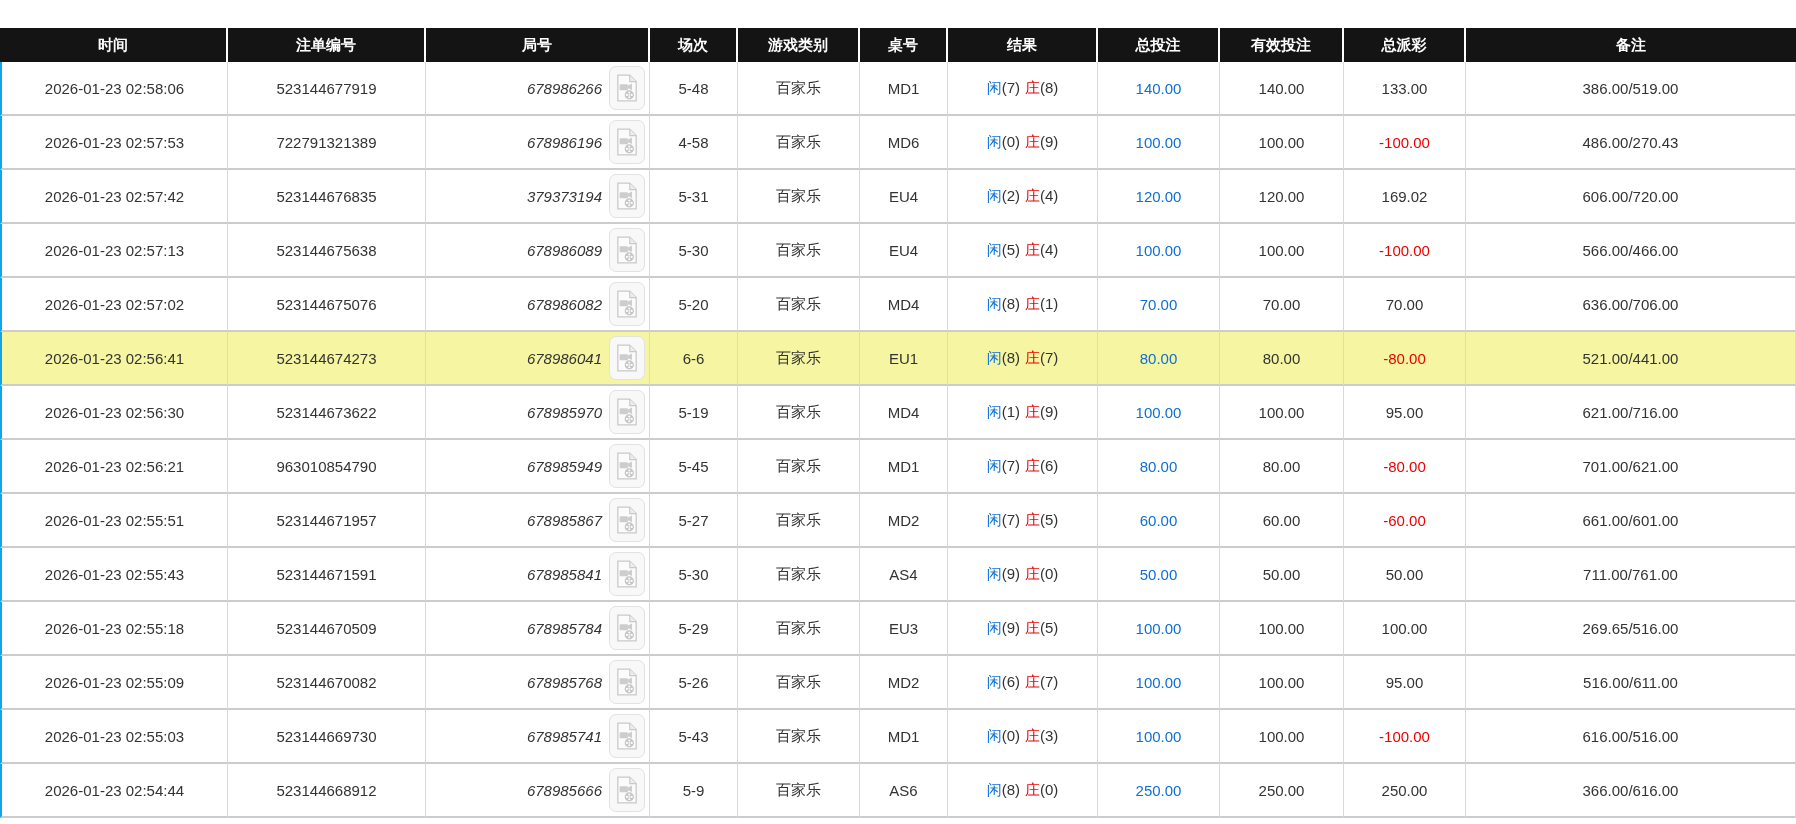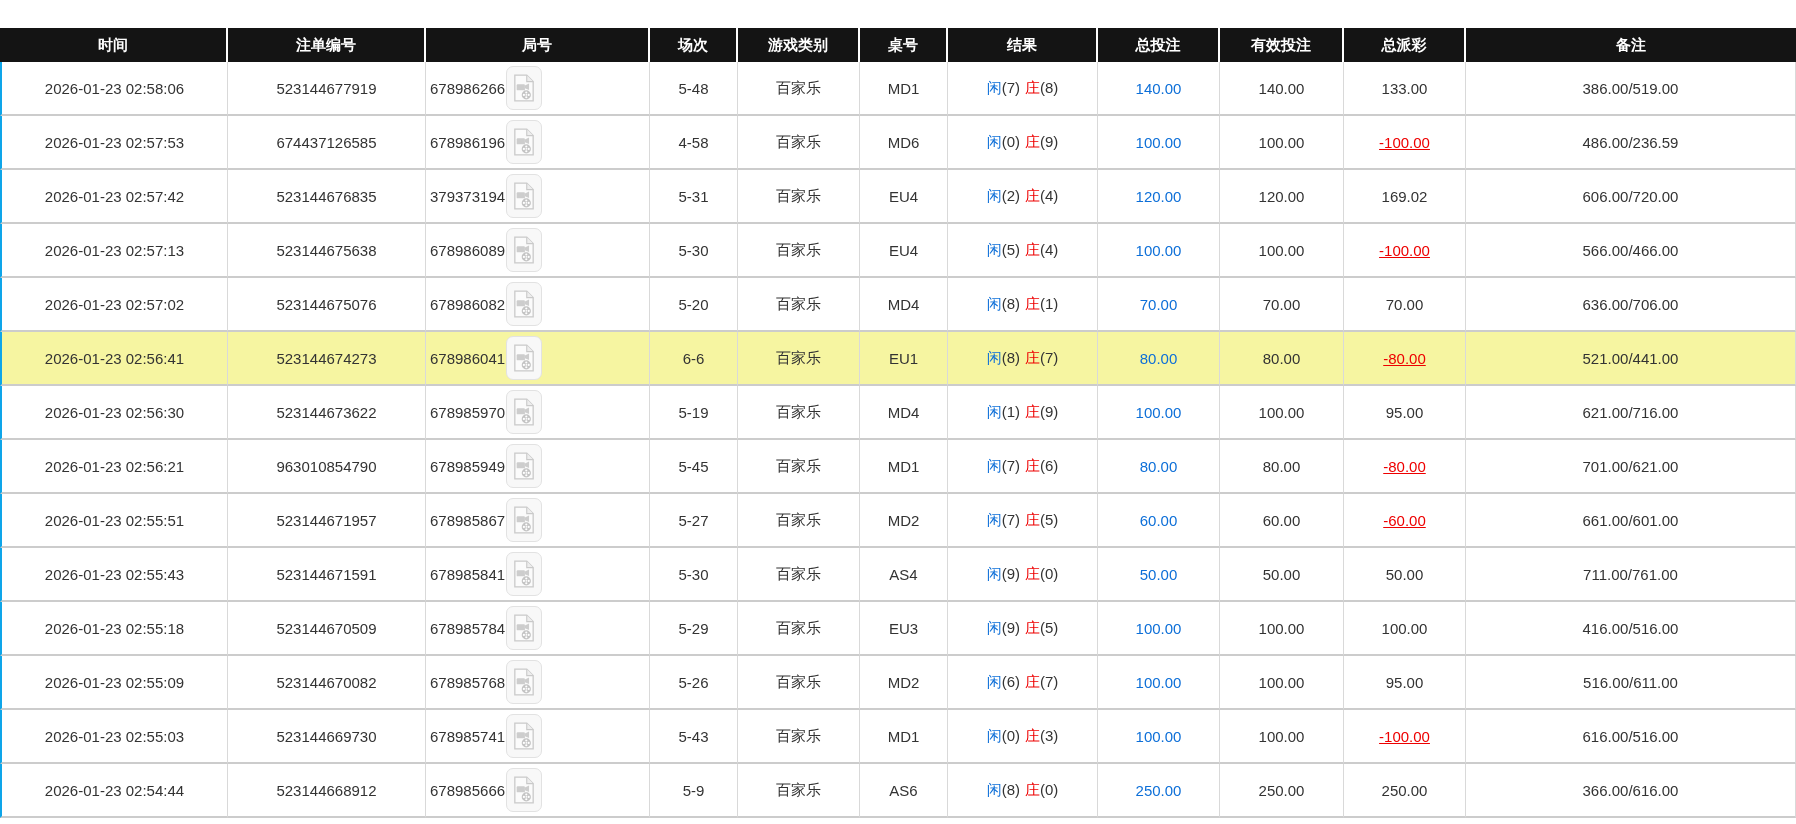--- a/index.html
+++ b/index.html
@@ -58,42 +58,43 @@
     border-right: 1px solid #d9d9d9;
     white-space: nowrap;
     overflow: hidden;
   }
   tbody td:first-child { border-left: 2px solid #0ea5e9; }
   tbody tr.highlighted td { background: var(--highlight-yellow, #f6f5a1); }
 
   .round-cell-inner {
     display: flex;
     align-items: center;
-    justify-content: flex-start;
-    gap: 1px;
+    justify-content: flex-end;
+    gap: 7px;
+    font-style: italic;
   }
   .video-btn {
     display: inline-flex;
     align-items: center;
     justify-content: center;
     width: 34px;
     height: 42px;
     background: #f8f8f8;
     border: 1px solid #e2e2e2;
     border-radius: 7px;
     cursor: pointer;
     flex: 0 0 auto;
   }
   .xian   { color: var(--link-blue, #0d6fd8); }
   .zhuang { color: var(--zhuang-red, #ee0000); margin-left: 5px; }
   .total-bet {
     color: var(--link-blue, #0d6fd8);
     cursor: pointer;
   }
-  td.payout.negative { color: var(--zhuang-red, #ee0000); text-decoration: underline; }
+  td.payout.negative { color: var(--zhuang-red, #ee0000); }
 </style>
 </head>
 <body>
 
 <div class="page">
   <table class="records">
     <colgroup>
       <col class="c-time">
         <col class="c-betno">
         <col class="c-round">
@@ -150,21 +151,21 @@
     <td>
       <span class="xian">闲</span><span>(7)</span><span class="zhuang">庄</span><span>(8)</span>
     </td>
     <td><span class="total-bet">140.00</span></td>
     <td>140.00</td>
     <td class="payout">133.00</td>
     <td>386.00/519.00</td>
   </tr>
         <tr>
     <td>2026-01-23 02:57:53</td>
-    <td>674437126585</td>
+    <td>722791321389</td>
     <td>
       <span class="round-cell-inner">
         <span>678986196</span>
         <span class="video-btn">
           <svg width="22" height="28" viewBox="0 0 24 30" aria-hidden="true">
             <path d="M2 1 h13 l7 7 v21 h-20 z" fill="#fbfbfb" stroke="#c9c9c9" stroke-width="1.4"></path>
             <path d="M15 1 v7 h7" fill="#ededed" stroke="#c9c9c9" stroke-width="1.2"></path>
             <rect x="4" y="11" width="9" height="6.5" rx="1" fill="#cdcdcd"></rect>
             <path d="M13 12.2 l4.5 -2 v7 l-4.5 -2 z" fill="#cdcdcd"></path>
             <circle cx="14.5" cy="22.5" r="5" fill="#c4c4c4"></circle>
@@ -179,21 +180,21 @@
     </td>
     <td>4-58</td>
     <td>百家乐</td>
     <td>MD6</td>
     <td>
       <span class="xian">闲</span><span>(0)</span><span class="zhuang">庄</span><span>(9)</span>
     </td>
     <td><span class="total-bet">100.00</span></td>
     <td>100.00</td>
     <td class="payout negative">-100.00</td>
-    <td>486.00/236.59</td>
+    <td>486.00/270.43</td>
   </tr>
         <tr>
     <td>2026-01-23 02:57:42</td>
     <td>523144676835</td>
     <td>
       <span class="round-cell-inner">
         <span>379373194</span>
         <span class="video-btn">
           <svg width="22" height="28" viewBox="0 0 24 30" aria-hidden="true">
             <path d="M2 1 h13 l7 7 v21 h-20 z" fill="#fbfbfb" stroke="#c9c9c9" stroke-width="1.4"></path>
@@ -476,21 +477,21 @@
     </td>
     <td>5-29</td>
     <td>百家乐</td>
     <td>EU3</td>
     <td>
       <span class="xian">闲</span><span>(9)</span><span class="zhuang">庄</span><span>(5)</span>
     </td>
     <td><span class="total-bet">100.00</span></td>
     <td>100.00</td>
     <td class="payout">100.00</td>
-    <td>416.00/516.00</td>
+    <td>269.65/516.00</td>
   </tr>
         <tr>
     <td>2026-01-23 02:55:09</td>
     <td>523144670082</td>
     <td>
       <span class="round-cell-inner">
         <span>678985768</span>
         <span class="video-btn">
           <svg width="22" height="28" viewBox="0 0 24 30" aria-hidden="true">
             <path d="M2 1 h13 l7 7 v21 h-20 z" fill="#fbfbfb" stroke="#c9c9c9" stroke-width="1.4"></path>

